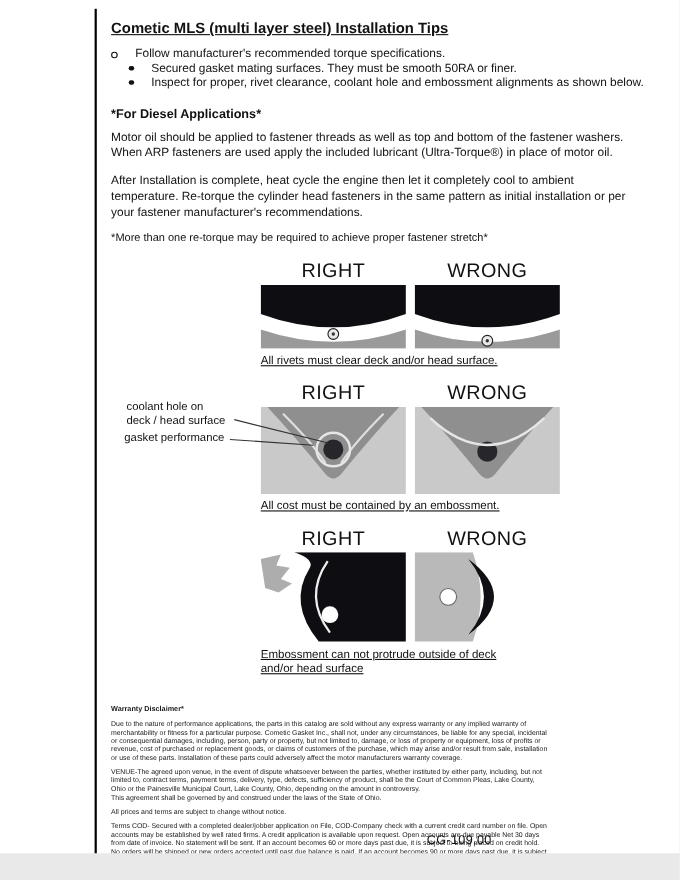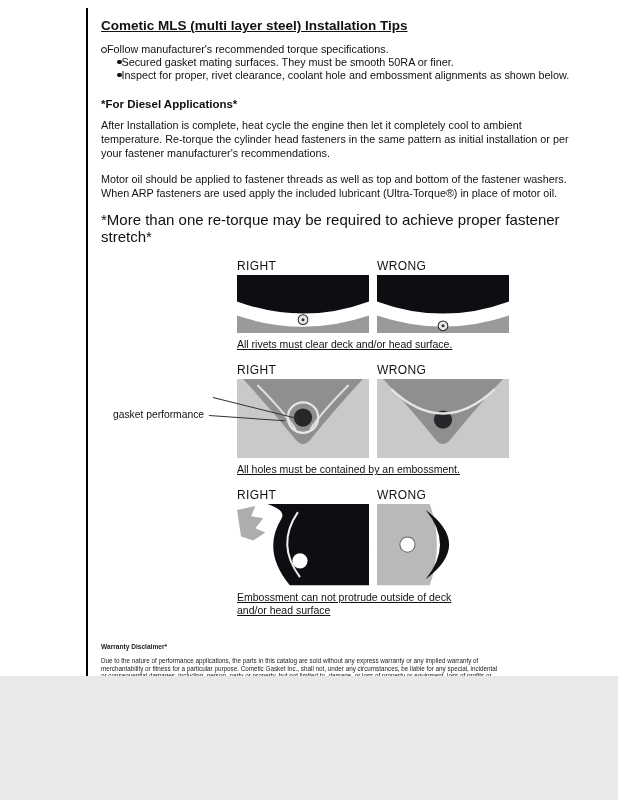--- a/index.html
+++ b/index.html
@@ -1,33 +1,33 @@
 <!DOCTYPE html>
 <html><head>
 <meta charset="utf-8">
 <style>
   html,body{margin:0;padding:0;background:#e9e9e9;}
   .page{
-    position:relative;width:618px;height:676px;margin:0 auto;background:#ffffff;
+    position:relative;width:618px;height:776px;margin:0 auto;background:#ffffff;
     font-family:"Liberation Sans",sans-serif;color:#111;overflow:hidden;
   }
   .left-rule{position:absolute;left:86px;top:8px;width:2px;height:784px;background:#000;}
   .content{position:absolute;left:101px;top:18px;width:506px;}
   .title{font-size:13.5px;font-weight:bold;text-decoration:underline;margin:0 0 10px 0;}
-  .bullet{display:flex;gap:0;font-size:10.8px;line-height:1.2;margin:0 0;}
+  .bullet{display:flex;gap:16px;font-size:10.8px;line-height:1.2;margin:0 0;}
   .bullet.sub{margin-left:16px;}
   .marker-o{flex:none;width:4px;height:4px;border:1px solid #111;border-radius:50%;margin-top:4px;}
   .marker-f{flex:none;width:4.5px;height:4.5px;background:#111;border-radius:50%;margin-top:4px;}
   .diesel-heading{font-size:11.5px;font-weight:bold;margin:16px 0 8px 0;}
   .para{font-size:10.8px;line-height:1.32;margin:0 0 11px 0;width:482px;}
-  .note{font-size:15px;margin:0 0 14px 0;}
+  .note{font-size:10px;margin:0 0 14px 0;}
   .diagram-block{margin-left:136px;width:272px;}
   .diag-row{position:relative;margin-bottom:2px;}
   .diag-headers{display:flex;gap:8px;}
-  .diag-header{width:132px;font-size:12px;letter-spacing:0.4px;margin-bottom:2px;}
+  .diag-header{width:132px;text-align:center;font-size:18px;letter-spacing:0.4px;margin-bottom:2px;}
   .diag-images{display:flex;gap:8px;}
   .diag-img{width:132px;display:block;}
   .diag-img svg{display:block;width:132px;}
   .diag-caption{font-size:10.5px;line-height:1.25;margin:5px 0 12px 0;text-decoration:underline;}
   .preline{white-space:pre-line;}
   .side-label{position:absolute;font-size:10.3px;line-height:1.2;text-align:left;}
   .lbl-coolant{left:-122px;top:18px;width:110px;}
   .lbl-emboss{left:-124px;top:46px;width:116px;}
   .connector{position:absolute;height:1px;background:#333;transform-origin:left center;}
   .c1{left:-24px;top:34px;width:88px;transform:rotate(14deg);}
@@ -54,22 +54,22 @@
     <div class="bullet sub">
       <span class="marker-f"></span>
       <span>Secured gasket mating surfaces.  They must be smooth 50RA or finer.</span>
     </div>
     <div class="bullet sub">
       <span class="marker-f"></span>
       <span>Inspect for proper, rivet clearance, coolant hole and embossment alignments as shown below.</span>
     </div>
 
     <div class="diesel-heading">*For Diesel Applications*</div>
+    <p class="para">Motor oil should be applied to fastener threads as well as top and bottom of the fastener washers. When ARP fasteners are used apply the included lubricant (Ultra-Torque®) in place of motor oil.</p>
     <p class="para">After Installation is complete, heat cycle the engine then let it completely cool to ambient temperature. Re-torque the cylinder head fasteners in the same pattern as initial installation or per your fastener manufacturer's recommendations.</p>
-    <p class="para">Motor oil should be applied to fastener threads as well as top and bottom of the fastener washers. When ARP fasteners are used apply the included lubricant (Ultra-Torque®) in place of motor oil.</p>
     <p class="note">*More than one re-torque may be required to achieve proper fastener stretch*</p>
 
     <div class="diagram-block">
 
       <div class="diag-row">
         <div class="diag-headers">
           <div class="diag-header">RIGHT</div>
           <div class="diag-header">WRONG</div>
         </div>
         <div class="diag-images">
@@ -89,20 +89,22 @@
               <path d="M0,0 H130 V26 Q65,50 0,26 Z" fill="#0d0d12"></path>
               <circle cx="65" cy="50" r="4.8" fill="#e9e9e9" stroke="#222" stroke-width="1"></circle>
               <circle cx="65" cy="50" r="1.5" fill="#333"></circle>
             </svg>
           </span>
         </div>
         <div class="diag-caption">All rivets must clear deck and/or head surface.</div>
       </div>
 
       <div class="diag-row">
+        <div class="side-label lbl-coolant preline">coolant hole on
+deck / head surface</div>
         <div class="side-label lbl-emboss">gasket performance</div>
         <div class="connector c1"></div>
         <div class="connector c2"></div>
         <div class="diag-headers">
           <div class="diag-header">RIGHT</div>
           <div class="diag-header">WRONG</div>
         </div>
         <div class="diag-images">
           <span class="diag-img">
             <svg viewBox="0 0 130 78">
@@ -116,21 +118,21 @@
           </span>
           <span class="diag-img">
             <svg viewBox="0 0 130 78">
               <rect width="130" height="78" fill="#c9c9c9"></rect>
               <path d="M6,0 H124 Q98,28 72,60 Q65,68 58,60 Q32,28 6,0 Z" fill="#8f8f8f"></path>
               <circle cx="65" cy="40" r="9" fill="#26262b"></circle>
               <path d="M14,10 Q65,58 116,10" fill="none" stroke="#e6e6e6" stroke-width="2.2"></path>
             </svg>
           </span>
         </div>
-        <div class="diag-caption">All holes must be contained by an embossment.</div>
+        <div class="diag-caption">All cost must be contained by an embossment.</div>
       </div>
 
       <div class="diag-row">
         <div class="diag-headers">
           <div class="diag-header">RIGHT</div>
           <div class="diag-header">WRONG</div>
         </div>
         <div class="diag-images">
           <span class="diag-img">
             <svg viewBox="0 0 130 80">

